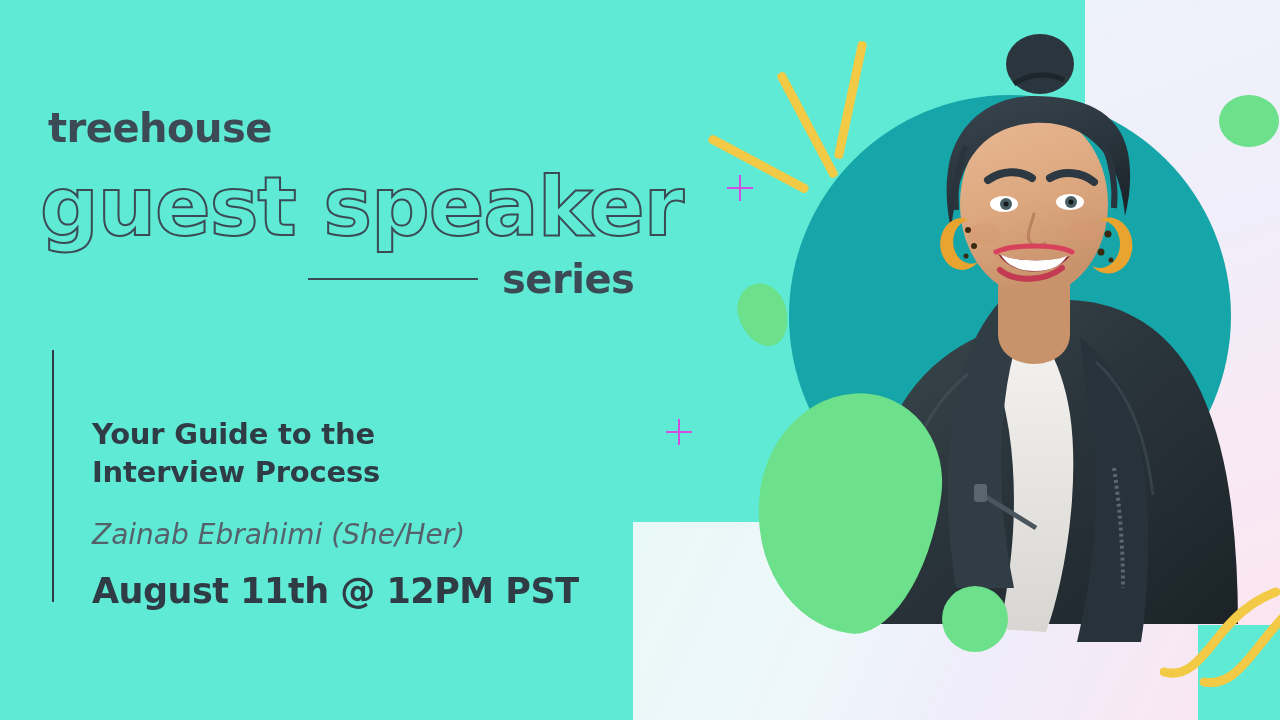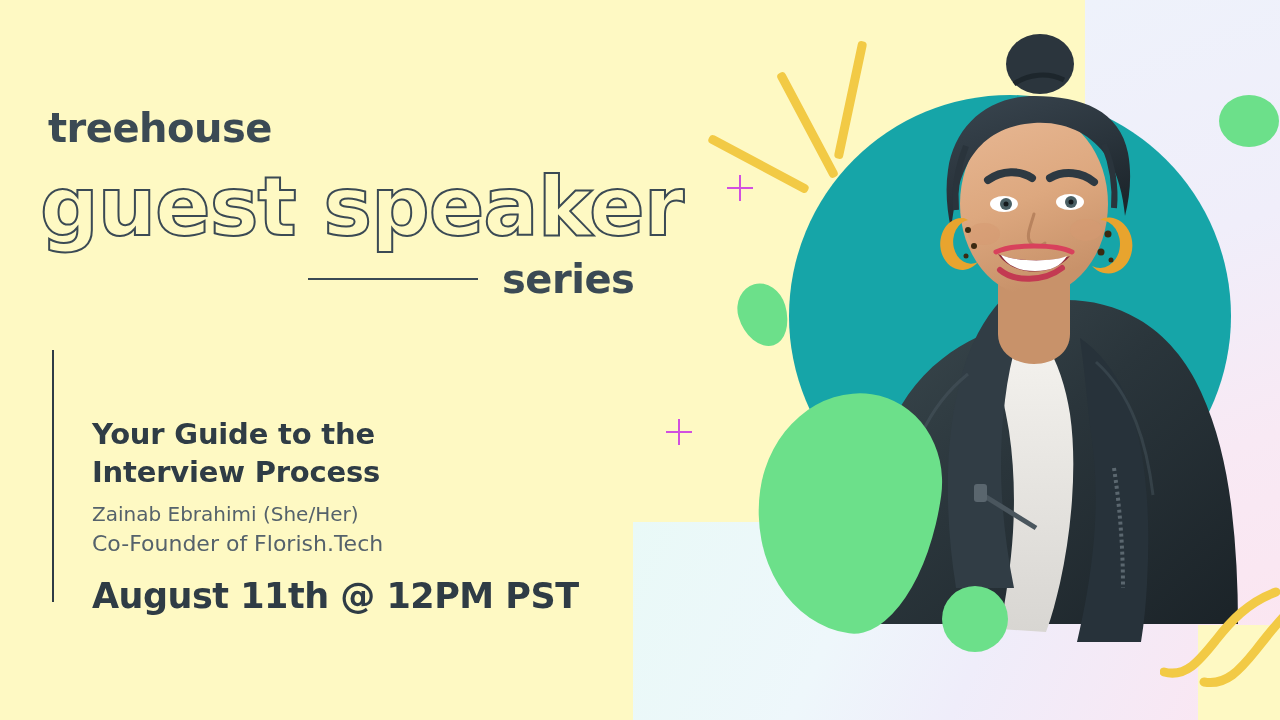--- a/index.html
+++ b/index.html
@@ -4,21 +4,21 @@
 <title>Treehouse Guest Speaker Series</title>
 <style>
   * { margin:0; padding:0; box-sizing:border-box; }
   html, body {
     width:1280px; height:720px; overflow:hidden;
     background:#ffffff;
     font-family:"DejaVu Sans", sans-serif;
   }
   #stage {
     position:relative; width:1280px; height:720px;
-    background:#fef9c3; overflow:hidden;
+    background:#5eead4; overflow:hidden;
   }
 
   
   .panel-right {
     position:absolute; left:1085px; top:0; width:195px; height:625px;
     background:linear-gradient(160deg,#eef2fb 0%,#f0eefa 40%,#f8e9f4 72%,#fbe6f1 100%);
   }
   .panel-bottom {
     position:absolute; left:633px; top:522px; width:565px; height:198px;
     background:linear-gradient(115deg,#e9f9f7 0%,#eef7fb 38%,#efedfa 62%,#f9e7f3 100%);
@@ -109,22 +109,22 @@
   }
 
   .info { position:absolute; left:92px; top:368px; width:520px; }
   .info-title {
     font-size:29px; font-weight:600; color:#2f3c45; line-height:1.32;
     letter-spacing:-0.2px; font-family:"DejaVu Sans", sans-serif;
     white-space:pre-line;
     margin-top:47px;
   }
   .info-name {
-    margin-top:8px; font-size:20px; font-weight:400; color:#55626b;
-    line-height:1.42; font-family:"DejaVu Sans", sans-serif;
+    margin-top:23px; font-size:28px; font-weight:400; color:#55626b;
+    line-height:1.42; font-family:"DejaVu Sans", sans-serif;font-style:italic;
   }
   .info-role {
     font-size:22px; font-weight:400; color:#55626b; line-height:1.42;
     font-family:"DejaVu Sans", sans-serif;
   }
   .info-date {
     margin-top:18px; font-size:35px; font-weight:700; color:#2f3c45;
     letter-spacing:-0.5px; line-height:1.1;
     font-family:"DejaVu Sans", sans-serif;
   }
@@ -296,17 +296,16 @@
     <span class="series-rule"></span>
     <span class="series-word">series</span>
   </div>
 
   <div class="accent-bar"></div>
 
   <div class="info">
     <div class="info-title">Your Guide to the
 Interview Process</div>
     <div class="info-name">Zainab Ebrahimi (She/Her)</div>
-    <div class="info-role">Co-Founder of Florish.Tech</div>
     <div class="info-date">August 11th @ 12PM PST</div>
   </div>
 
 </div>
 
 </body></html>

